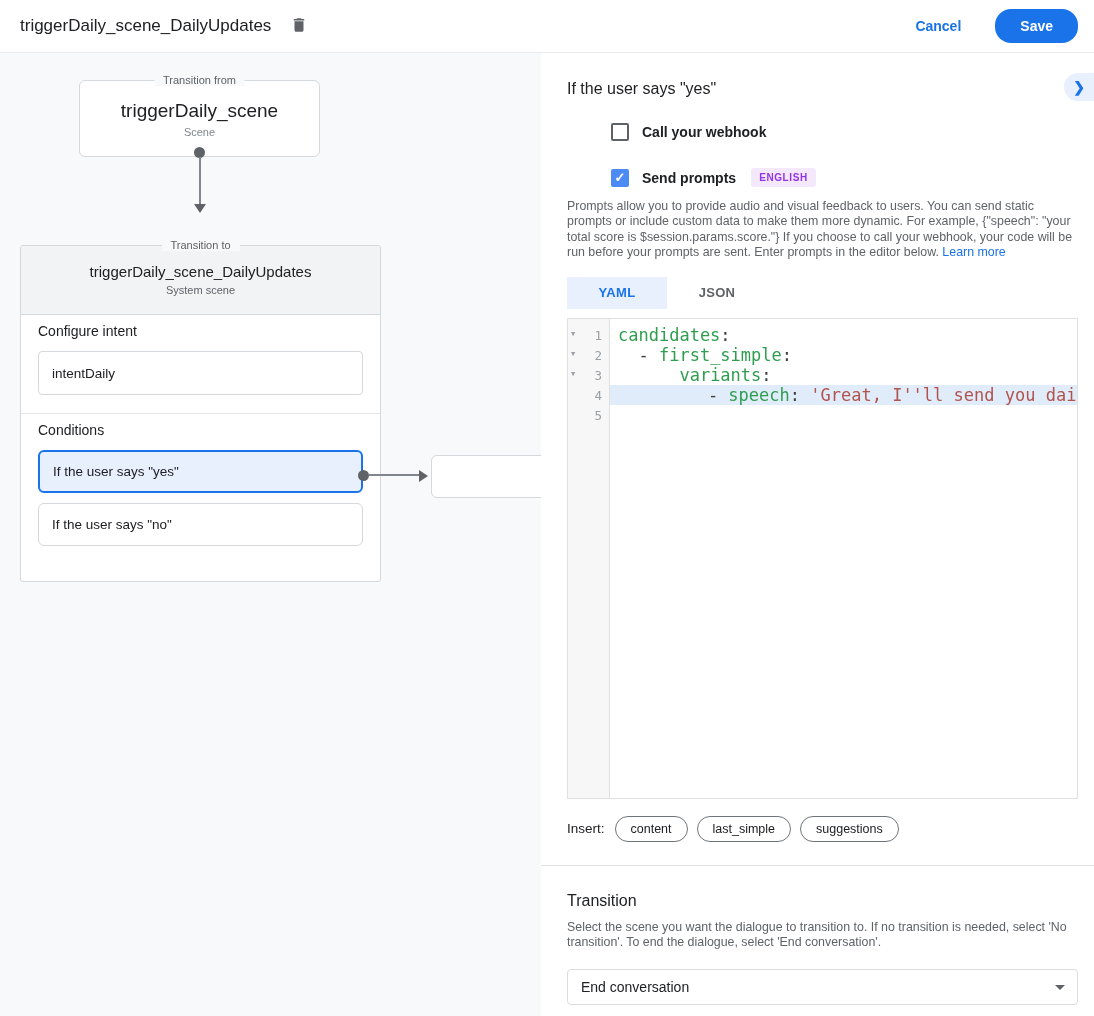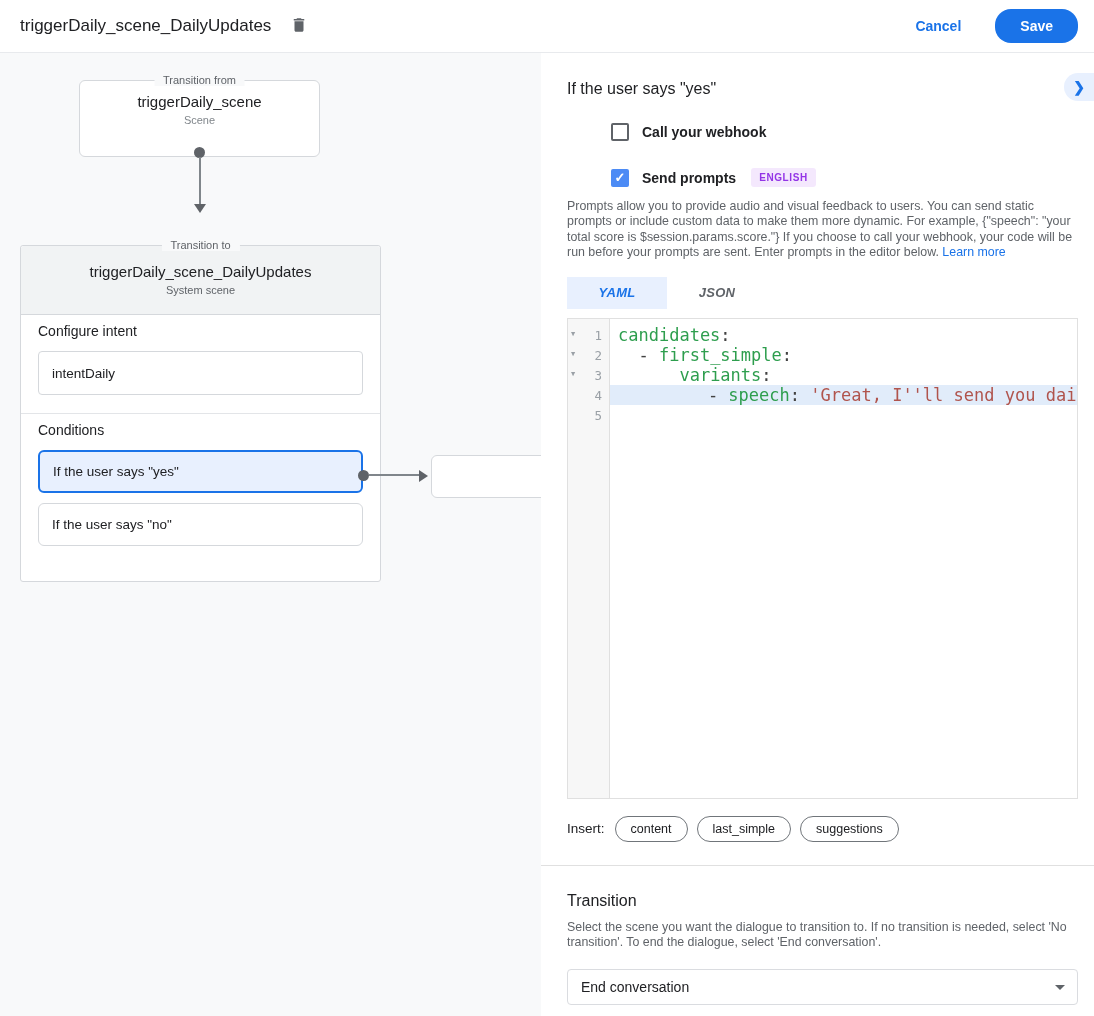--- a/index.html
+++ b/index.html
@@ -21,21 +21,21 @@
   
   .main { display:flex; height:963px; }
   .canvas { width:541px; position:relative; background:#f8f9fa; overflow:hidden; flex:none; }
   .panel { flex:1; background:#fff; position:relative; padding:0 16px 0 26px; overflow:hidden; }
 
   
   .from-box { position:absolute; left:79px; top:27px; width:241px; height:77px;
     background:#fff; border:1px solid #d5d8dc; border-radius:6px; text-align:center; }
   .box-tag { position:absolute; top:-7px; left:50%; transform:translateX(-50%);
     background:#f8f9fa; padding:0 9px; font-size:11px; color:#5f6368; white-space:nowrap;text-align:center; }
-  .from-title { margin-top:12px; font-size:15px; color:#202124; }
+  .from-title { margin-top:19px; font-size:19px; color:#202124; }
   .from-sub { margin-top:4px; font-size:11px; color:#80868b; }
 
   .dot { position:absolute; width:11px; height:11px; border-radius:50%; background:#5f6368; }
   .vline { position:absolute; left:199px; top:104px; width:2px; height:48px; background:#80868b; }
   .arrow-down { position:absolute; left:194px; top:151px; width:0; height:0;
     border-left:6px solid transparent; border-right:6px solid transparent; border-top:9px solid #5f6368; }
   .hline { position:absolute; left:369px; top:421px; width:51px; height:2px; background:#80868b; }
   .arrow-right { position:absolute; left:419px; top:417px; width:0; height:0;
     border-top:6px solid transparent; border-bottom:6px solid transparent; border-left:9px solid #5f6368; }
 
@@ -72,21 +72,21 @@
     justify-content:center; color:#fff; font-size:13px; font-weight:bold; }
   .check-label { margin-left:13px; font-size:14px; font-weight:bold; color:#202124; }
   .lang-badge { margin-left:15px; background:#f4e8fd; color:#9334e6; font-size:10px;
     font-weight:bold; letter-spacing:0.6px; padding:4px 8px; border-radius:3px; }
 
   .desc { margin-top:12px; font-size:12.4px; line-height:15.4px; color:#5f6368; max-width:514px; }
   .link { color:#1a73e8; text-decoration:none; cursor:pointer; }
 
   .tabs { display:flex; margin-top:16px; }
   .tab { width:100px; height:32px; display:flex; align-items:center; justify-content:center;
-    font-size:13px; font-weight:bold; letter-spacing:0.3px; cursor:pointer;font-style:italic; }
+    font-size:13px; font-weight:bold; letter-spacing:0.3px; cursor:pointer; }
   .tab.active { background:#e8f0fe; color:#1a73e8; }
   .tab.inactive { color:#5f6368; }
 
   .editor { margin-top:9px; height:481px; border:1px solid #e0e0e0; display:flex;
     font-family:"DejaVu Sans Mono", monospace; }
   .gutter { width:42px; background:#f7f7f7; border-right:1px solid #e0e0e0; padding-top:6px; flex:none; }
   .gutter-row { height:20px; position:relative; text-align:right; padding-right:7px; }
   .fold { position:absolute; left:3px; top:5px; font-size:7px; color:#9aa0a6; cursor:pointer; }
   .lnum { font-size:12.5px; color:#9aa0a6; line-height:20px; }
   .codearea { flex:1; padding-top:6px; overflow:hidden; background:#fff; }

